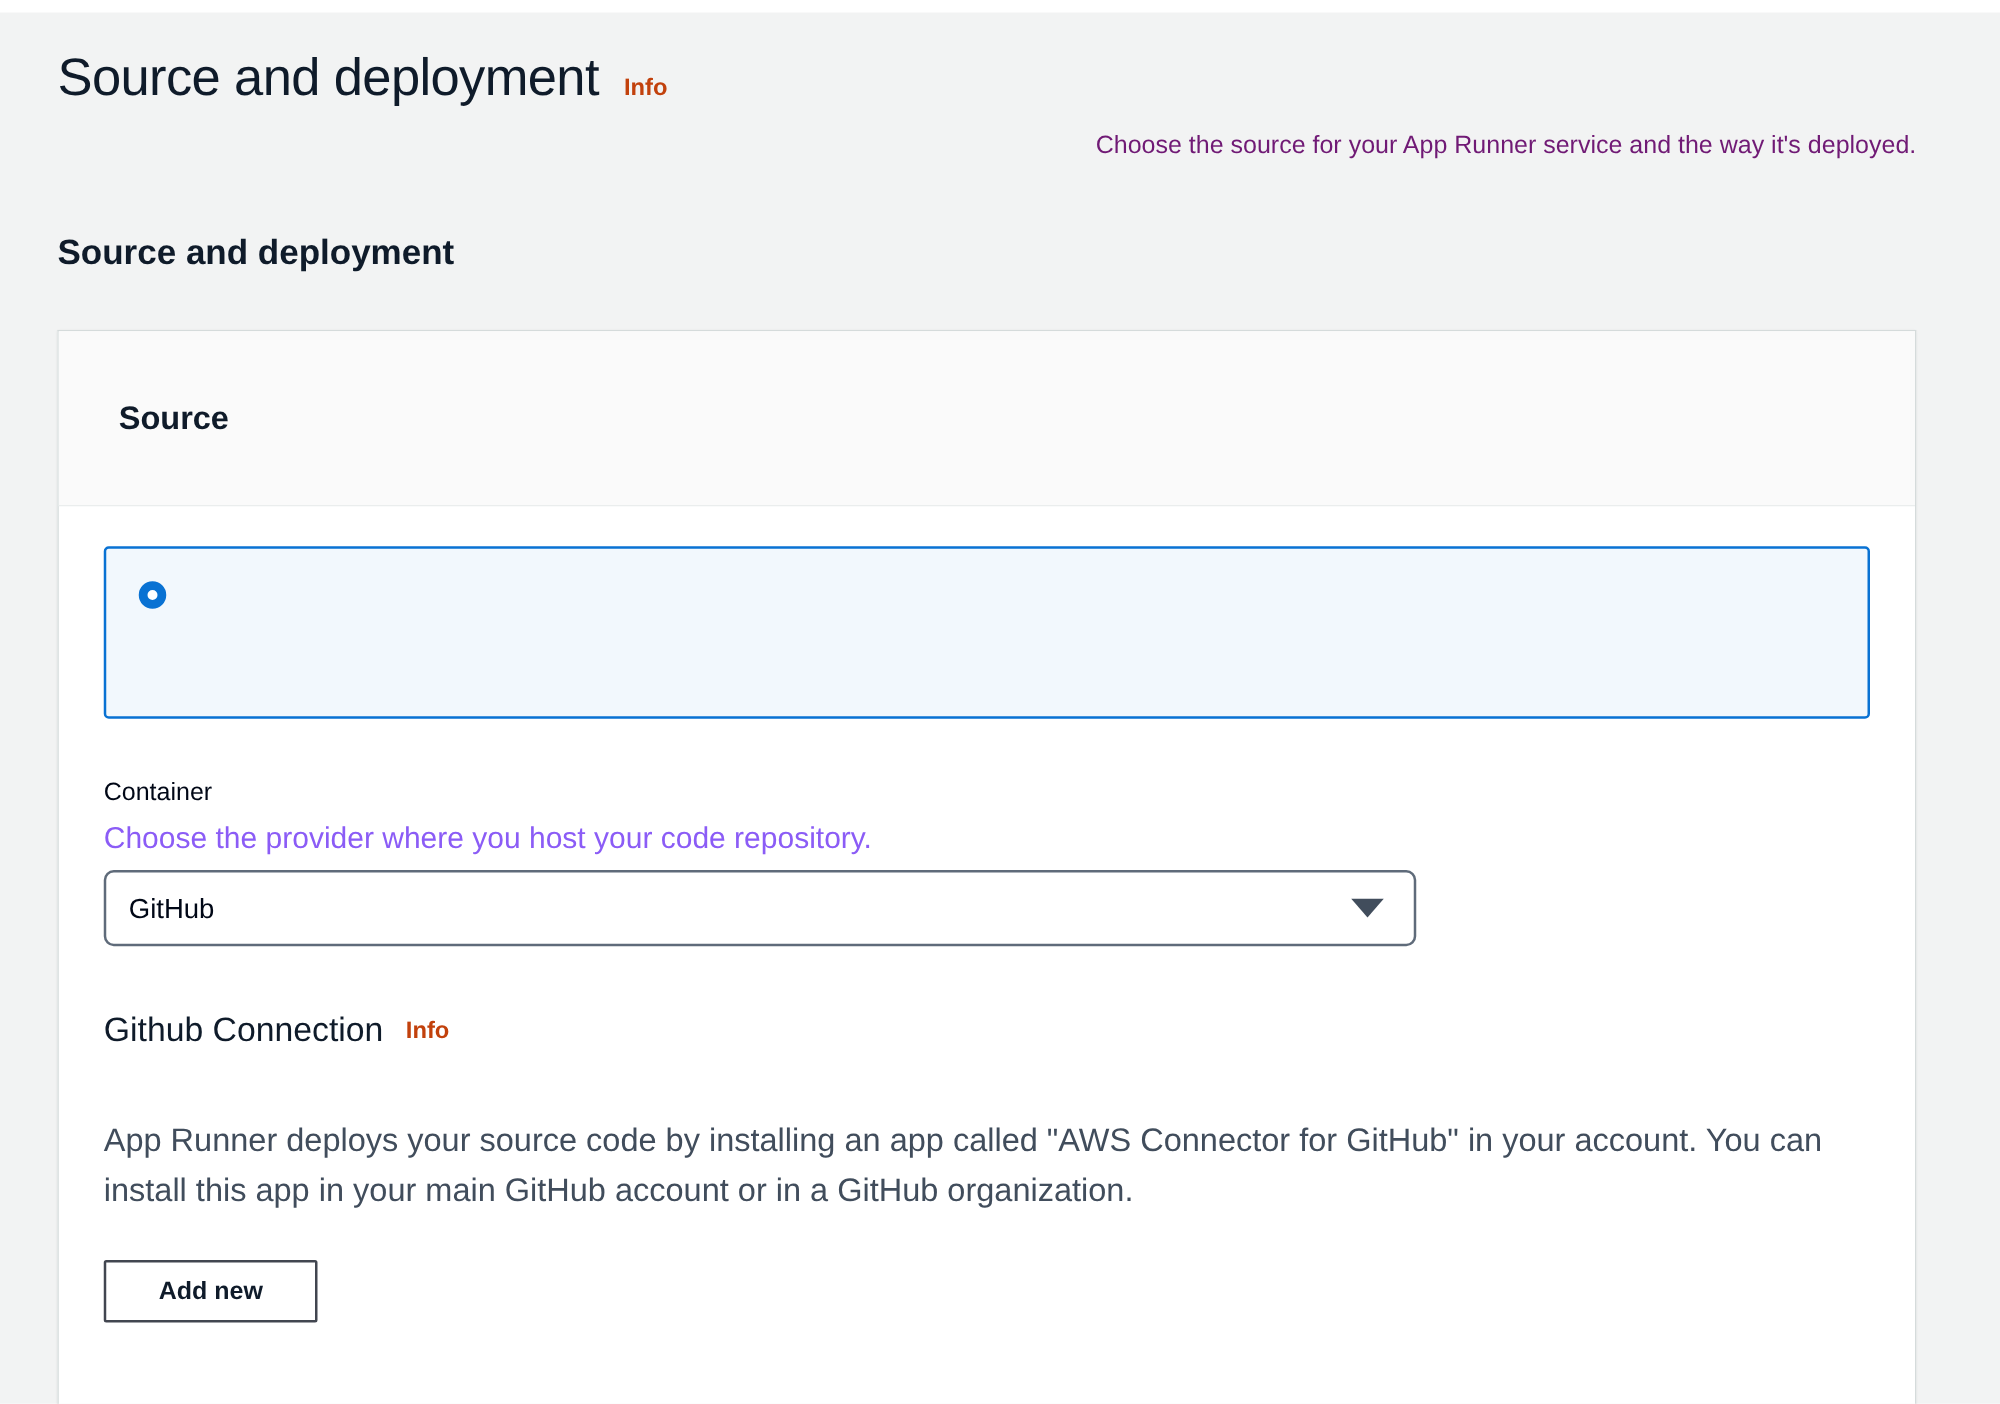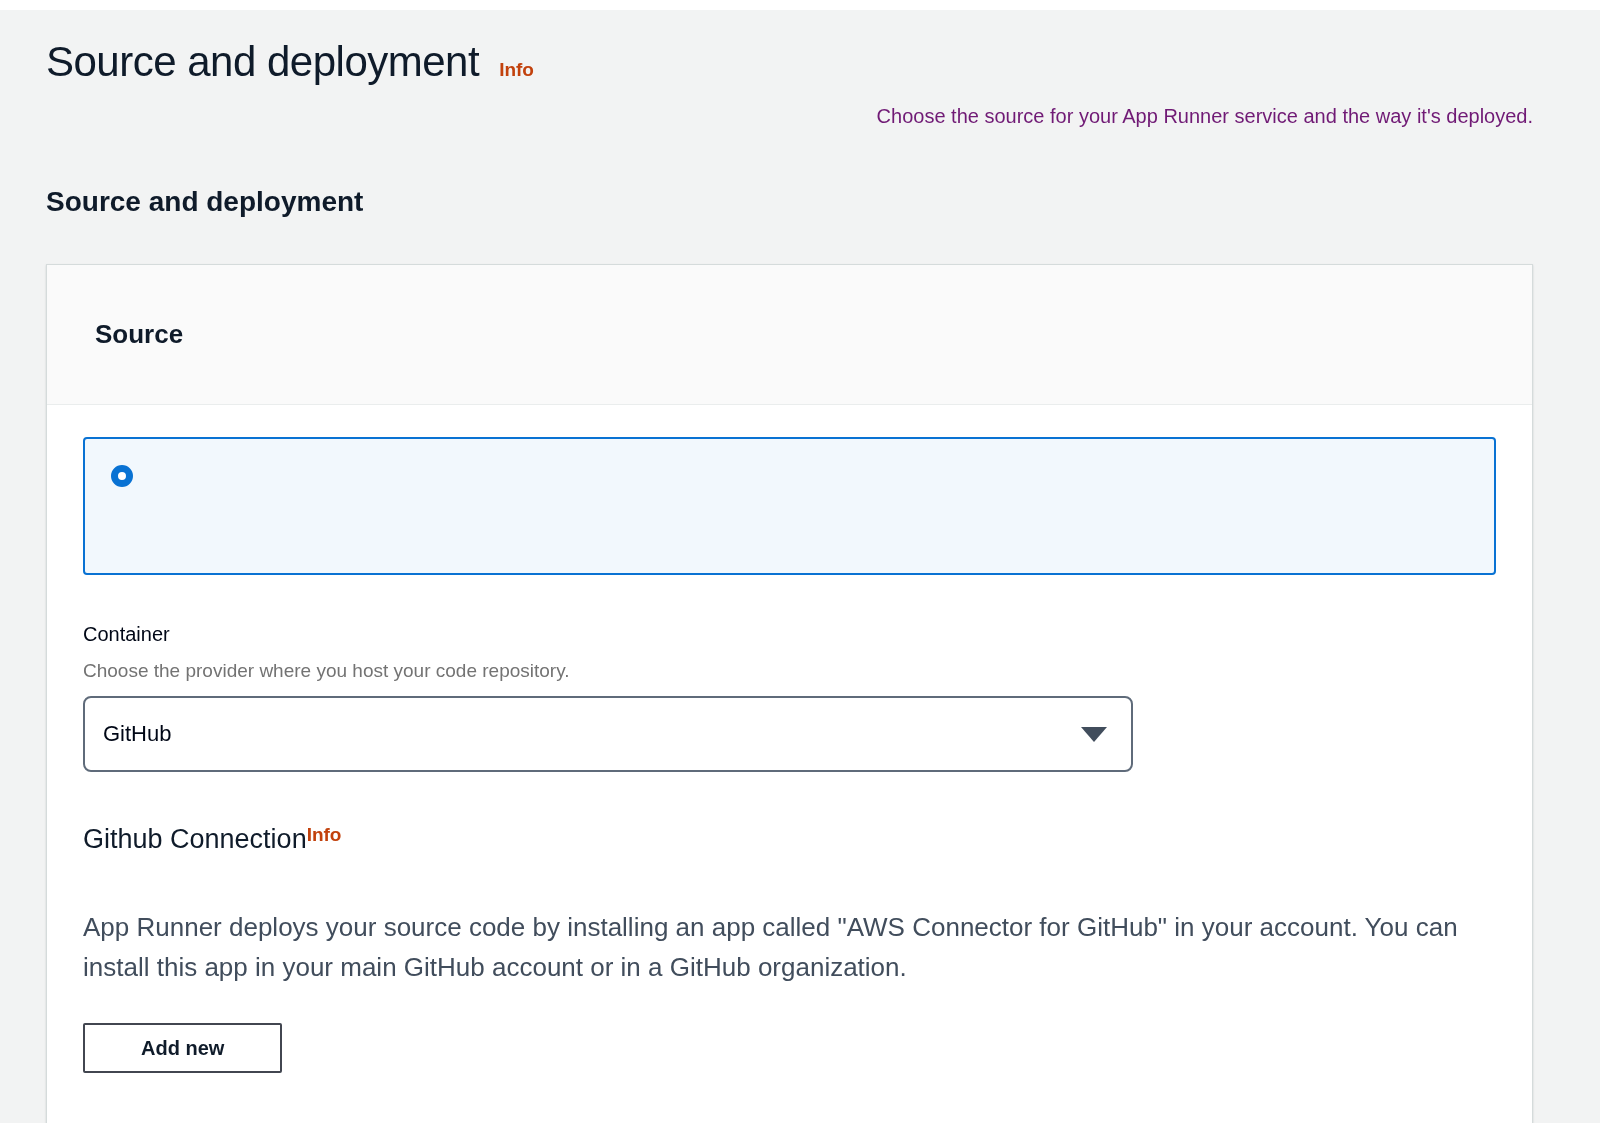--- a/index.html
+++ b/index.html
@@ -46,43 +46,43 @@
   }
   .tile.selected { border-color: #0972d3; background: #f2f8fd; }
   .radio {
     width: 22px; height: 22px; flex: none; margin-top: 4px;
     border: 2px solid #5f6b7a; border-radius: 50%; background: #fff;
   }
   .radio.checked { border: 7px solid #0972d3; }
   .tile-label { display: block; font-size: 22px; line-height: 28px; color: #000716; }
   .tile-desc  { display: block; margin-top: 7px; font-size: 20px; line-height: 30px; color: #5f6b7a; max-width: 575px; }
 
-  .field-desc { margin: 8px 0 12px; font-size: 19px; line-height: 26px; color: #737373; }
+  .field-desc { margin: 8px 0 12px; font-size: 24px; line-height: 26px; color: #8b5cf6; }
 
   .select {
-    width: 1050px; height: 76px; background: #fff;
+    width: 1050px; height: 61px; background: #fff;
     border: 2px solid #5f6b7a; border-radius: 8px;
     display: flex; align-items: center; justify-content: space-between;
     padding: 0 24px 0 18px; cursor: pointer;
   }
   .select-value { font-size: 22px; color: #000716; }
   .caret {
     width: 0; height: 0;
     border-left: 13px solid transparent; border-right: 13px solid transparent;
     border-top: 15px solid #414d5c;
   }
 
-  .gh-row { margin-top: 52px; display: flex; align-items: flex-start; }
+  .gh-row { margin-top: 52px; display: flex; align-items: center; gap: 18px; }
   .gh-row h3 { margin: 0; font-size: 27px; font-weight: 400; color: #0f1b2a; }
   .gh-row .info-link { font-size: 19px; }
 
   .gh-desc { margin: 52px 0 0; font-size: 26px; line-height: 40px; color: #414d5c; max-width: 1390px; }
 
   .btn {
-    margin-top: 36px; height: 50px; padding: 0 56px;
+    margin-top: 36px; height: 50px; padding: 0 42px;
     background: #ffffff; border: 2px solid #424650; border-radius: 2px;
     font-family: inherit; font-size: 20px; font-weight: 700; color: #0f1b2a;
     cursor: pointer;
   }
 </style>
 </head>
 <body>
 
 <div class="page">
   <div class="top-strip"></div>

